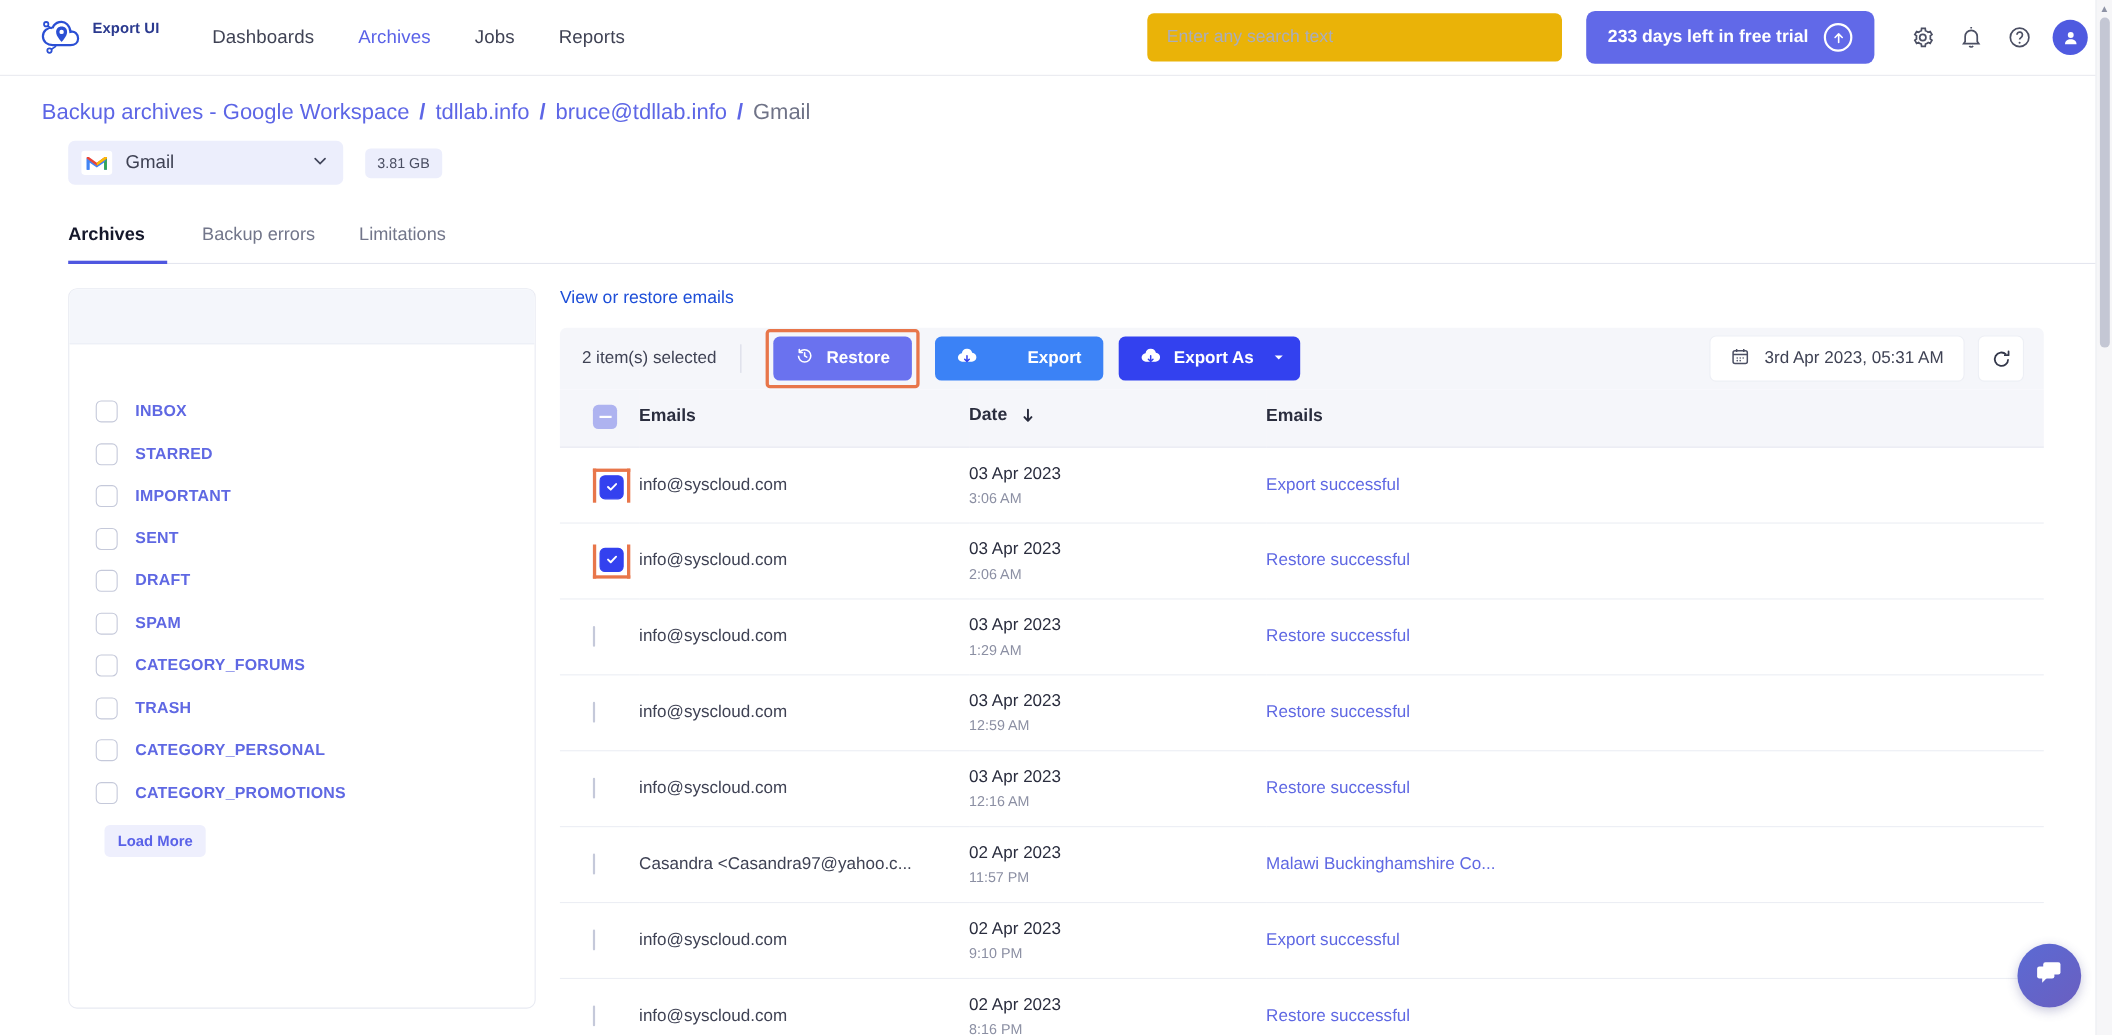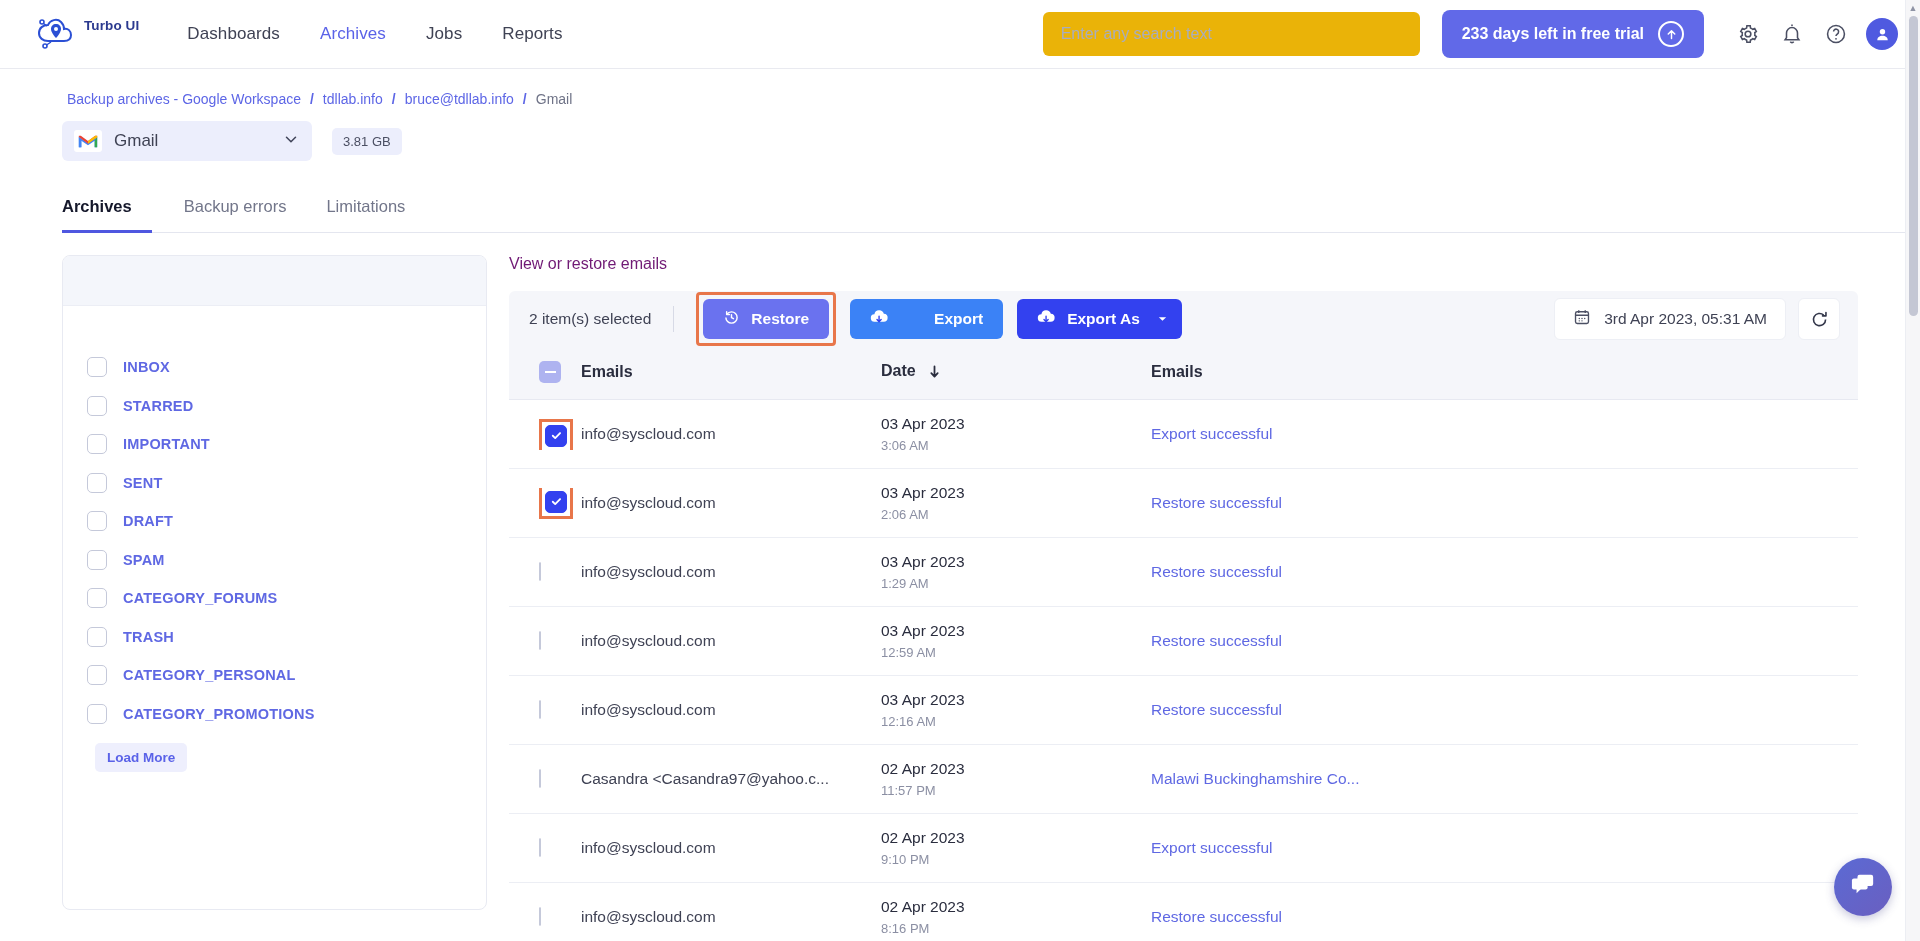--- a/index.html
+++ b/index.html
@@ -63,21 +63,21 @@
   }
   .avatar {
     width: 32px; height: 32px; border-radius: 50%;
     background: #4f5ae0; display: flex; align-items: center;
     justify-content: center; cursor: pointer; margin-left: 8px;
   }
 
   
   .crumbs {
     display: flex; align-items: center; gap: 9px;
-    padding: 22px 0 0 67px; font-size: 14px;
+    padding: 22px 0 0 38px; font-size: 20px;
   }
   .crumb { color: #5d66e6; cursor: pointer; }
   .crumb.last { color: #6f7387; cursor: default; }
   .crumb-sep { color: #5d66e6; font-weight: bold; }
 
   
   .source-row {
     display: flex; align-items: center; gap: 20px;
     padding: 14px 0 0 62px;
   }
@@ -151,21 +151,21 @@
   .load-more {
     display: inline-block; margin: 10px 0 0 8px;
     background: #eeeffd; color: #5a62e8; border: none;
     border-radius: 5px; padding: 7px 12px; font-size: 13.5px;
     font-weight: bold; cursor: pointer;
     font-family: "Liberation Sans", sans-serif;
   }
 
   
   .main-panel { flex: 1; min-width: 0; }
-  .panel-title { font-size: 16px; color: #701a75; margin-bottom: 18px; }
+  .panel-title { font-size: 16px; color: #1d4ed8; margin-bottom: 18px; }
 
   .actionbar {
     background: #f5f6fa; border-radius: 6px 6px 0 0;
     height: 56px; display: flex; align-items: center;
     padding: 0 18px 0 20px; gap: 0;
   }
   .sel-count { font-size: 15.5px; color: #3f4254; }
   .vdiv { width: 1px; height: 26px; background: #d7dae6; margin: 0 22px; }
   .hl-box {
     border: 3px solid #e8764a; border-radius: 4px;
@@ -262,21 +262,21 @@
     <span class="brand-mark">
       <svg viewBox="0 0 46 38" width="46" height="38">
         <path d="M14 10c2-5 9-7 13-3 3 3 3 5 3 7 4-1 7 2 7 6 0 4-3 6-7 6H14c-5 0-9-3-9-8s4-8 9-8z" fill="none" stroke="#2b4fd4" stroke-width="2"></path>
         <path d="M22 9c3 0 5 2 5 5 0 4-5 9-5 9s-5-5-5-9c0-3 2-5 5-5z" fill="#2b4fd4"></path>
         <circle cx="22" cy="14" r="2" fill="#fff"></circle>
         <circle cx="8" cy="7" r="2" fill="none" stroke="#2b4fd4" stroke-width="1.6"></circle>
         <circle cx="11" cy="31" r="2" fill="none" stroke="#2b4fd4" stroke-width="1.6"></circle>
         <path d="M9.5 8.5 L13 11 M12.5 30 L17 27" stroke="#2b4fd4" stroke-width="1.4" fill="none"></path>
       </svg>
     </span>
-    <span class="brand-name">Turbo UI</span>
+    <span class="brand-name">Export UI</span>
   </div>
 
   <div class="navlinks">
     <div class="navlink">Dashboards</div>
     <div class="navlink active">Archives</div>
     <div class="navlink">Jobs</div>
     <div class="navlink">Reports</div>
   </div>
 
   <div class="nav-right">

